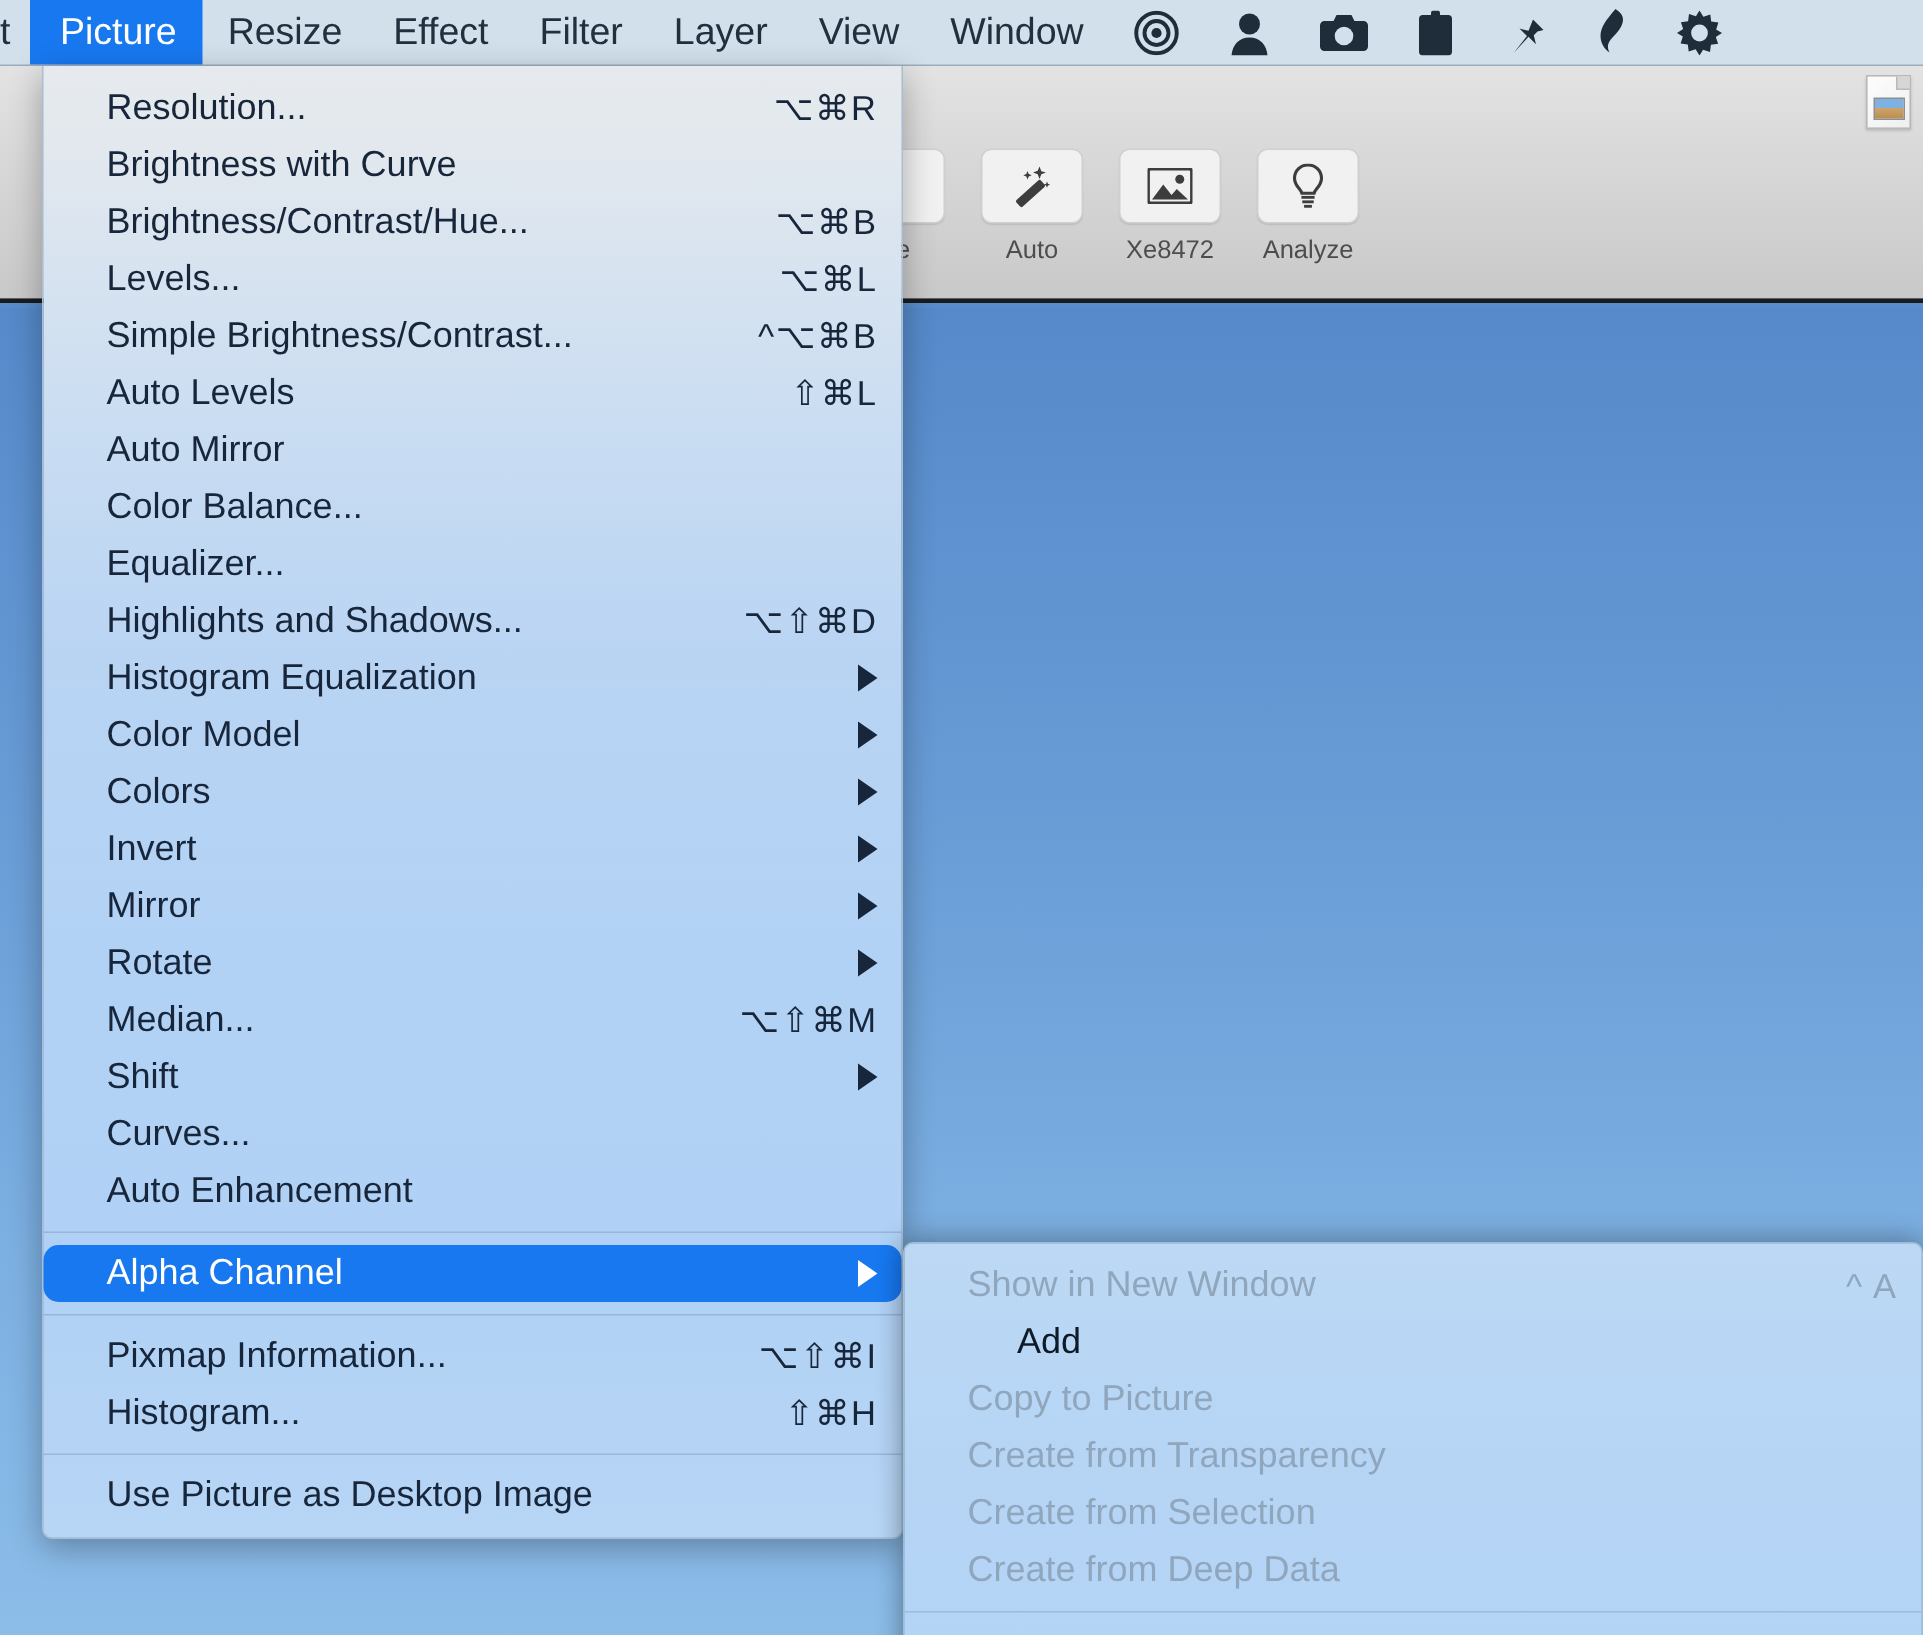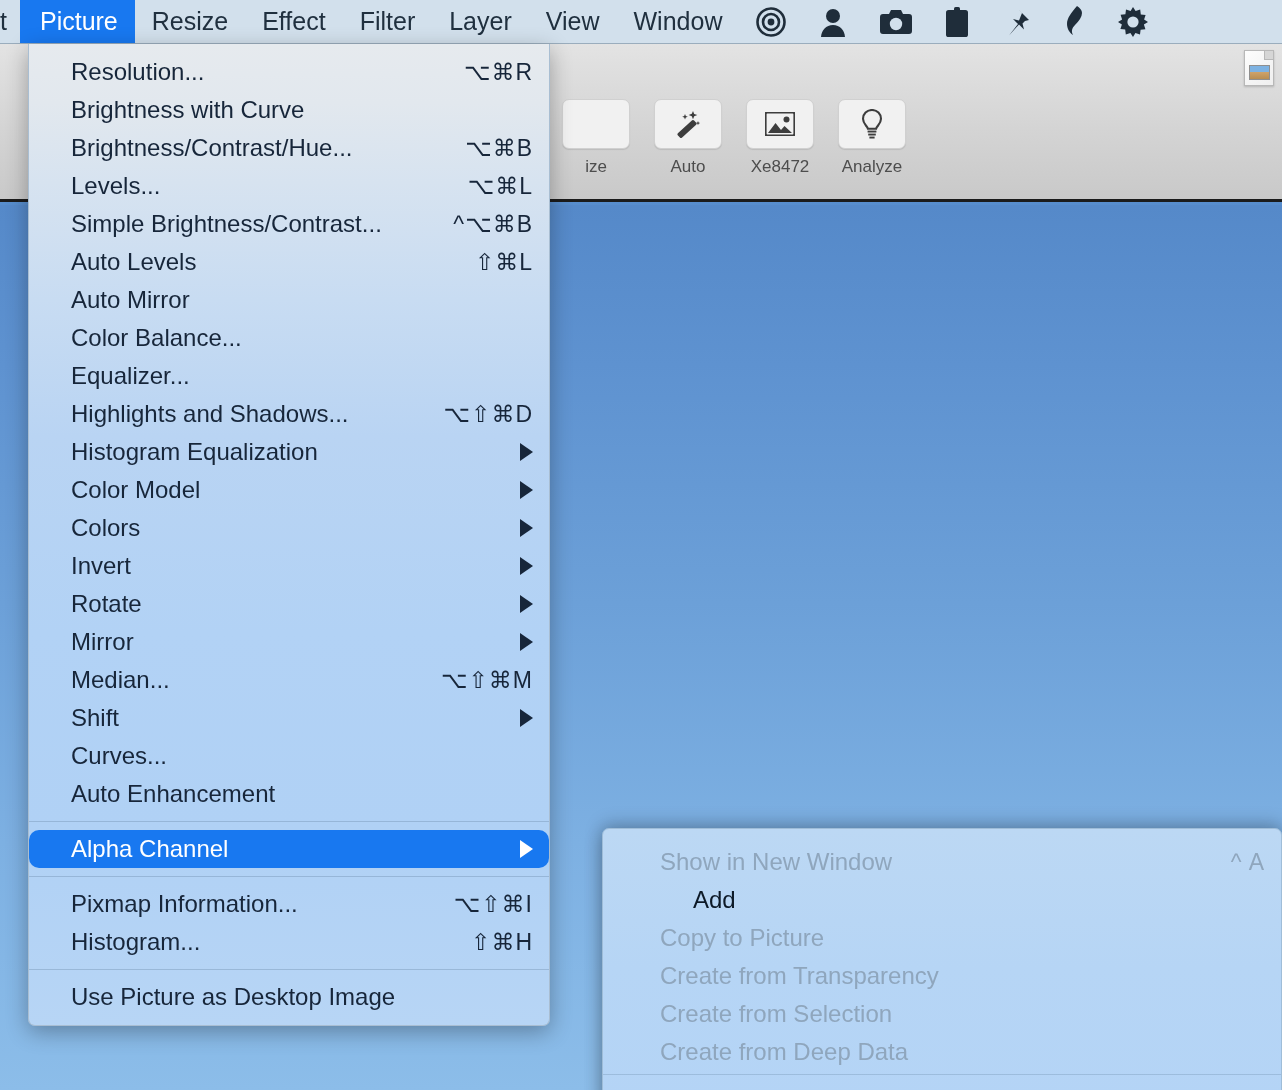--- a/index.html
+++ b/index.html
@@ -82,21 +82,21 @@
   .mb-icon {
     display:flex; align-items:center; justify-content:center;
     padding:0 17px;
     color:#1f2d3a;
   }
   .mb-icon svg { display:block; }
 
   
   #menu {
     position:absolute; left:28px; top:44px;
-    width:522px;
+    width:574px;
     background:linear-gradient(180deg,
         #e6eaee 0%, #e2e8ee 6%, #d7e3f0 14%,
         #c8dcf2 26%, #b9d4f3 40%, #b2d2f5 60%,
         #b0d1f5 80%, #b7d5f5 100%);
     border:1px solid #a9bed2;
     border-top:none;
     border-bottom-left-radius:7px;
     border-bottom-right-radius:7px;
     box-shadow:0 6px 22px rgba(0,0,0,.30);
     padding:9px 0 9px 0;
@@ -137,21 +137,21 @@
     width:680px;
     background:linear-gradient(180deg,#bcd8f4 0%, #b6d5f5 50%, #b4d4f6 100%);
     border:1px solid #9fbdd8;
     border-top-left-radius:7px;
     border-top-right-radius:7px;
     box-shadow:0 -4px 18px rgba(0,0,0,.22), 0 6px 18px rgba(0,0,0,.22);
     padding:9px 0 0 0;
     z-index:60;
     overflow:hidden;
   }
-  #submenu .mi { color:#8fa6bd; padding-left:57px;align-items:flex-end; }
+  #submenu .mi { color:#8fa6bd; padding-left:42px; }
   #submenu .mi.enabled { color:#0d1a28;margin-left:33px; }
   #submenu .mi .key { color:#8fa6bd; }
   #submenu .sep { background:rgba(90,120,150,.26); }
 </style>
 </head>
 <body>
 
 <div id="root">
 
   <div id="desktop"></div>
@@ -325,25 +325,25 @@
       </div>
       <div class="mi">
         <span class="lbl">Colors</span>
         <span class="arrow"></span>
       </div>
       <div class="mi">
         <span class="lbl">Invert</span>
         <span class="arrow"></span>
       </div>
       <div class="mi">
+        <span class="lbl">Mirror</span>
+        <span class="arrow"></span>
+      </div>
+      <div class="mi">
         <span class="lbl">Rotate</span>
-        <span class="arrow"></span>
-      </div>
-      <div class="mi">
-        <span class="lbl">Mirror</span>
         <span class="arrow"></span>
       </div>
       <div class="mi">
         <span class="lbl">Median...</span>
         <span class="key">⌥⇧⌘M</span>
       </div>
       <div class="mi">
         <span class="lbl">Shift</span>
         <span class="arrow"></span>
       </div>

